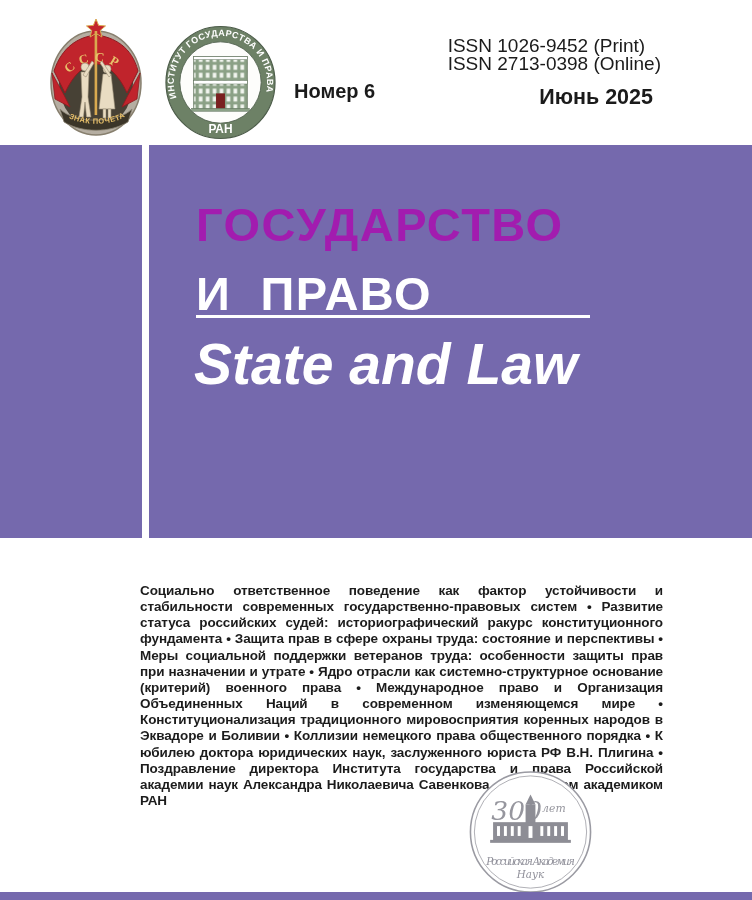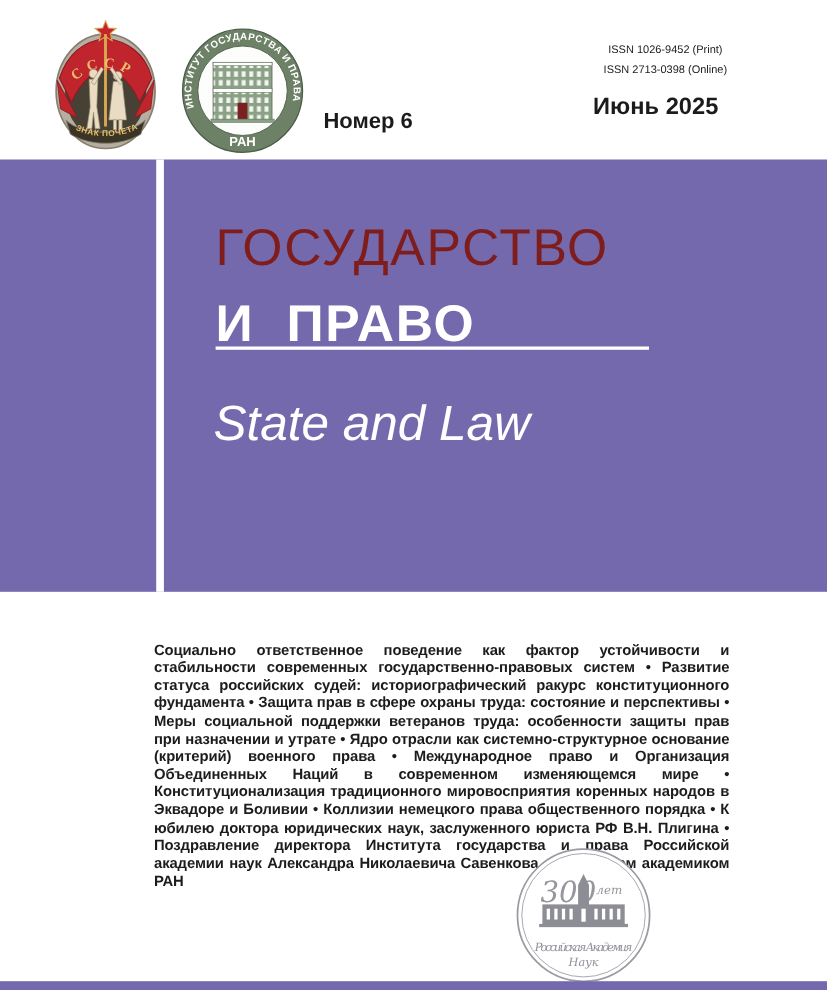--- a/index.html
+++ b/index.html
@@ -1,31 +1,31 @@
 <!DOCTYPE html>
 <html><head>
 <meta charset="utf-8">
 <style>
   html,body{margin:0;padding:0;background:#e8e8e8;}
   #page{position:relative;width:752px;height:900px;background:#ffffff;overflow:hidden;
         font-family:"Liberation Sans",sans-serif;margin:0 auto;}
   .abs{position:absolute;}
 
   
-  #issn-block{top:37px;right:91px;text-align:center;font-size:10px;line-height:17.5px;color:#1b1b1b;}
-  #issue-number{left:294px;top:99px;font-size:20px;font-weight:700;color:#1b1b1b;}
+  #issn-block{top:37px;right:91px;text-align:left;font-size:19px;line-height:17.5px;color:#1b1b1b;}
+  #issue-number{left:294px;top:80px;font-size:20px;font-weight:700;color:#1b1b1b;}
   #issue-date{right:99px;top:85px;font-size:21.5px;font-weight:700;color:#1b1b1b;}
 
   
   #purple-block{left:0;top:145px;width:752px;height:393px;}
   #white-stripe{left:142px;top:145px;width:7px;height:393px;background:#ffffff;}
-  #title-ru-1{left:196px;top:197px;font-size:47px;font-weight:400;color:#7f1d1d;letter-spacing:1.5px;}
+  #title-ru-1{left:196px;top:197px;font-size:47px;font-weight:700;color:#a21caf;letter-spacing:1.5px;}
   #title-ru-2{left:196px;top:249px;font-size:47px;font-weight:700;color:#fff;letter-spacing:1.5px;white-space:pre;margin-top:17px;}
   #title-rule{left:196px;top:315px;width:394px;height:3px;background:#fff;}
-  #title-en{left:194px;top:331px;font-size:45px;font-weight:400;font-style:italic;color:#fff;margin-top:28px;}
+  #title-en{left:194px;top:331px;font-size:57px;font-weight:700;font-style:italic;color:#fff;}
   #dedication{left:196px;top:395px;font-size:22.5px;font-weight:700;font-style:italic;color:#fff;line-height:26px;}
 
   
   #contents{left:140px;top:583px;width:523px;font-size:13.5px;font-weight:700;line-height:16.15px;
             color:#1c1c1c;text-align:justify;letter-spacing:-0.1px;}
 
   
   #nauka{left:166px;top:831px;width:100px;text-align:center;color:#262631;}
   #nauka-name{font-family:"Liberation Serif",serif;font-size:17px;letter-spacing:4px;margin-top:2px;}
   #nauka-year{font-family:"Liberation Serif",serif;font-size:10px;letter-spacing:1px;margin-top:1px;}

